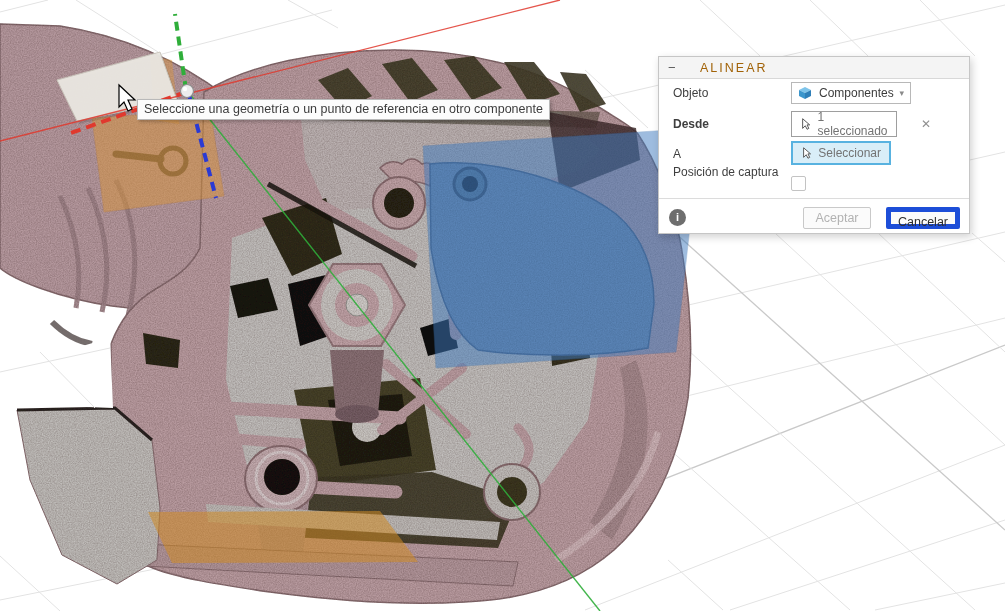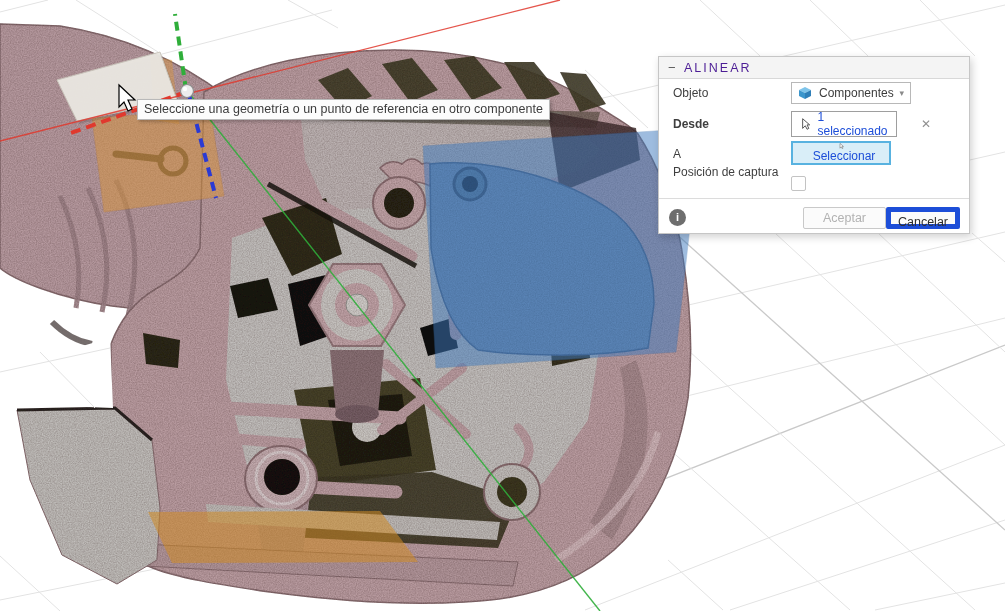--- a/index.html
+++ b/index.html
@@ -11,39 +11,39 @@
   .tooltip{position:absolute;left:137px;top:99px;background:#fcfcfc;border:1px solid #b9b9b9;
     box-shadow:2px 2px 3px rgba(0,0,0,.22);color:#3c3c3c;font-size:12.5px;line-height:15px;
     padding:2px 6px;white-space:nowrap;}
 
   
   .dialog{position:absolute;left:658px;top:56px;width:310px;height:176px;background:#fff;
     border:1px solid #c6c6c6;box-shadow:2px 3px 8px rgba(0,0,0,.18);font-size:12px;color:#3f3f3f;}
   .dlg-title{position:absolute;left:0;top:0;right:0;height:21px;background:#f4f4f4;
     border-bottom:1px solid #d8d8d8;display:flex;align-items:center;}
   .dlg-collapse{width:14px;margin-left:9px;color:#555;font-size:13px;line-height:13px;cursor:default;}
-  .dlg-title-text{margin-left:2px;color:#4c1d95;font-size:12.5px;letter-spacing:2px;}
+  .dlg-title-text{margin-left:18px;color:#a16207;font-size:12.5px;letter-spacing:2px;}
   .row-label{position:absolute;left:14px;color:#3f3f3f;}
   .dropdown{position:absolute;left:132px;top:25px;width:120px;height:22px;border:1px solid #b8b8b8;
     background:#fff;display:flex;align-items:center;padding:0 6px;box-sizing:border-box;}
   .dropdown .dd-text{margin-left:7px;color:#3c3c3c;}
   .dd-caret{margin-left:auto;color:#8a8a8a;font-size:9px;}
   .sel-btn{position:absolute;left:132px;display:flex;align-items:center;background:#fff;
     border:1px solid #9e9e9e;box-sizing:border-box;padding:0 8px;}
-  .sel-btn .sel-text{margin-left:6px;color:#1d4ed8;}
-  .sel-btn.active{background:#d9eef8;border:2px solid #58b2e0;flex-direction:column;}
+  .sel-btn .sel-text{margin-left:6px;color:#737373;}
+  .sel-btn.active{background:#d9eef8;border:2px solid #58b2e0;}
   .clear-x{position:absolute;left:262px;top:60px;color:#909090;font-size:12px;cursor:default;}
   .checkbox{position:absolute;left:132px;top:119px;width:15px;height:15px;border:1px solid #c3c3c3;
     border-radius:2px;background:#fff;box-sizing:border-box;}
   .dlg-sep{position:absolute;left:0;right:0;top:141px;border-top:1px solid #dcdcdc;}
   .info-icon{position:absolute;left:10px;top:152px;width:17px;height:17px;border-radius:50%;
     background:#6e6e6e;color:#fff;font-size:11px;font-weight:bold;text-align:center;line-height:17px;}
   .btn{position:absolute;top:150px;height:22px;border-radius:2px;font-size:12.5px;text-align:center;
     line-height:20px;box-sizing:border-box;}
-  .btn-accept{left:144px;width:83px;background:#fbfbfb;border:1px solid #c9c9c9;color:#b2b2b2;}
+  .btn-accept{left:144px;width:68px;background:#fbfbfb;border:1px solid #c9c9c9;color:#b2b2b2;}
   .btn-cancel{left:227px;width:74px;background:#fbfbfb;border:5px solid #1d4ed8;color:#2e2e2e;}
 </style>
 </head>
 <body>
 
 <div id="stage">
 
 <svg id="scene" width="1005" height="611" viewBox="0 0 1005 611">
   <defs>
     <filter id="speckle" x="-5%" y="-5%" width="110%" height="110%">

